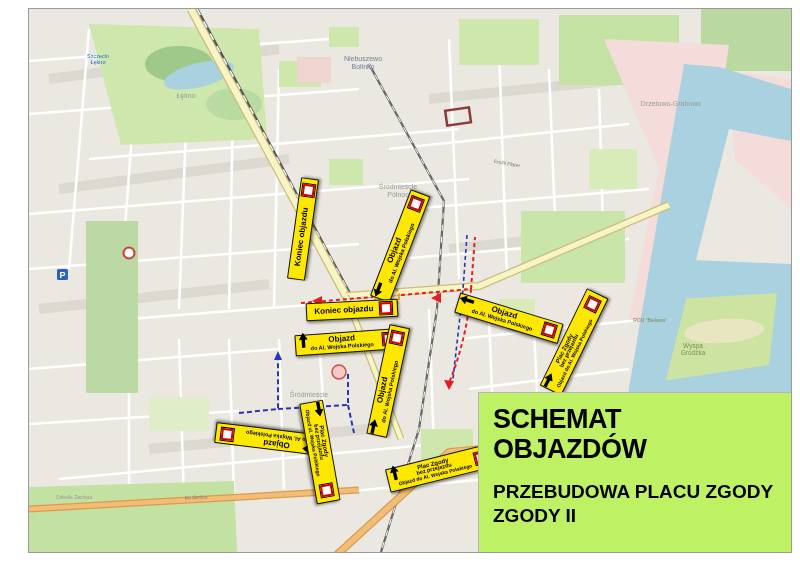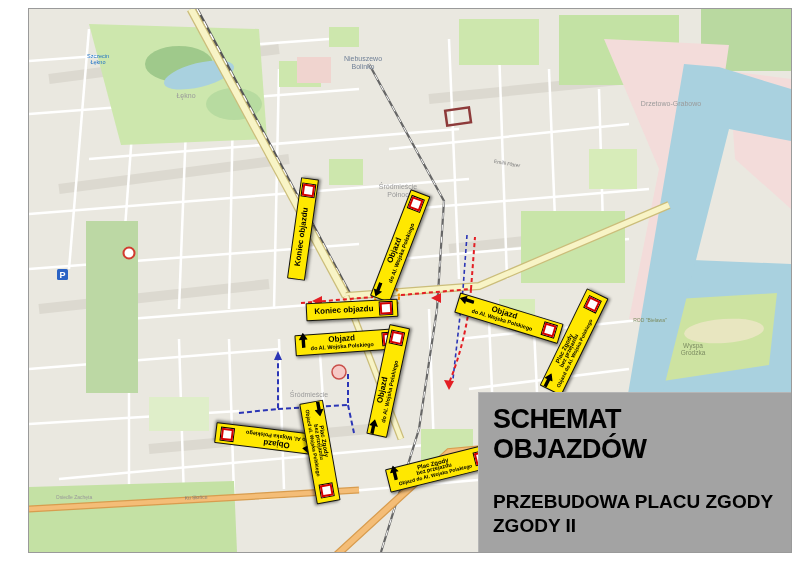--- a/index.html
+++ b/index.html
@@ -13,23 +13,23 @@
 
   
   .detour{position:absolute;display:flex;align-items:center;gap:4px;background:#ffe800;border:1.3px solid #111;padding:2px 5px;box-shadow:1px 2px 3px rgba(0,0,0,.45);border-radius:1px;}
   .detour .txt{color:#000;font-weight:bold;text-align:center;line-height:1.08;white-space:nowrap;flex:1;}
   .detour .badge{width:8px;height:8px;background:#fff;border:2.5px solid #d40000;box-shadow:0 0 0 1px #000;flex:none;}
   .detour .arr{flex:none;display:flex;align-items:center;}
   .arr.dir-right svg{transform:rotate(180deg);}
   .arr.dir-up svg{transform:rotate(90deg);}
 
   
-  .titlebox{position:absolute;left:449px;top:383px;right:0;bottom:0;background:#a3a3a3;border-top:1px solid #b5b5b5;border-left:1px solid #b5b5b5;padding:12px 10px 0 14px;box-sizing:border-box;}
+  .titlebox{position:absolute;left:449px;top:383px;right:0;bottom:0;background:#bef264;border-top:1px solid #b5b5b5;border-left:1px solid #b5b5b5;padding:12px 10px 0 14px;box-sizing:border-box;}
   .titlebox h1{margin:0;font-size:27px;line-height:1.1;letter-spacing:-0.5px;color:#000;font-weight:bold;}
-  .titlebox h2{margin:26px 0 0 0;font-size:19px;line-height:1.25;color:#000;font-weight:bold;}
+  .titlebox h2{margin:16px 0 0 0;font-size:19px;line-height:1.25;color:#000;font-weight:bold;}
 </style>
 </head>
 <body>
 
 <div class="map">
 
   <svg width="762" height="543" viewBox="0 0 762 543">
 
     <rect x="0" y="0" width="762" height="543" fill="#eae8e0"></rect>
     <g stroke="#dcd9d0" stroke-width="10">

